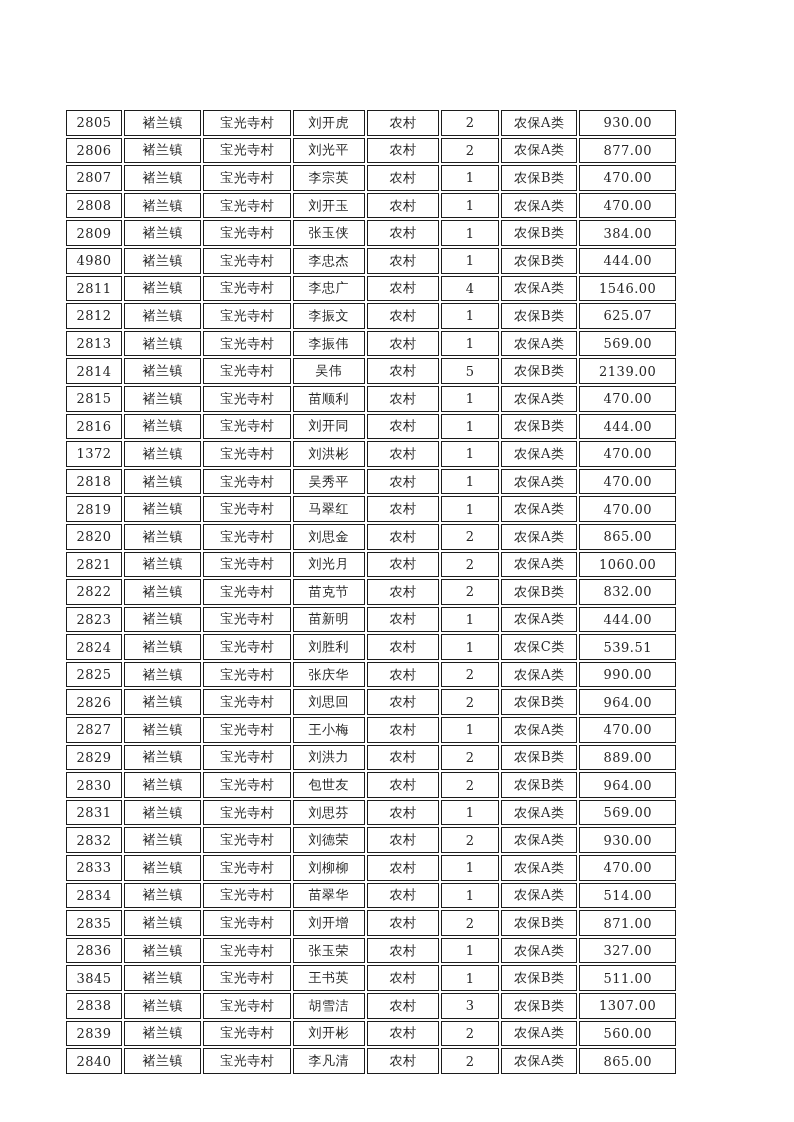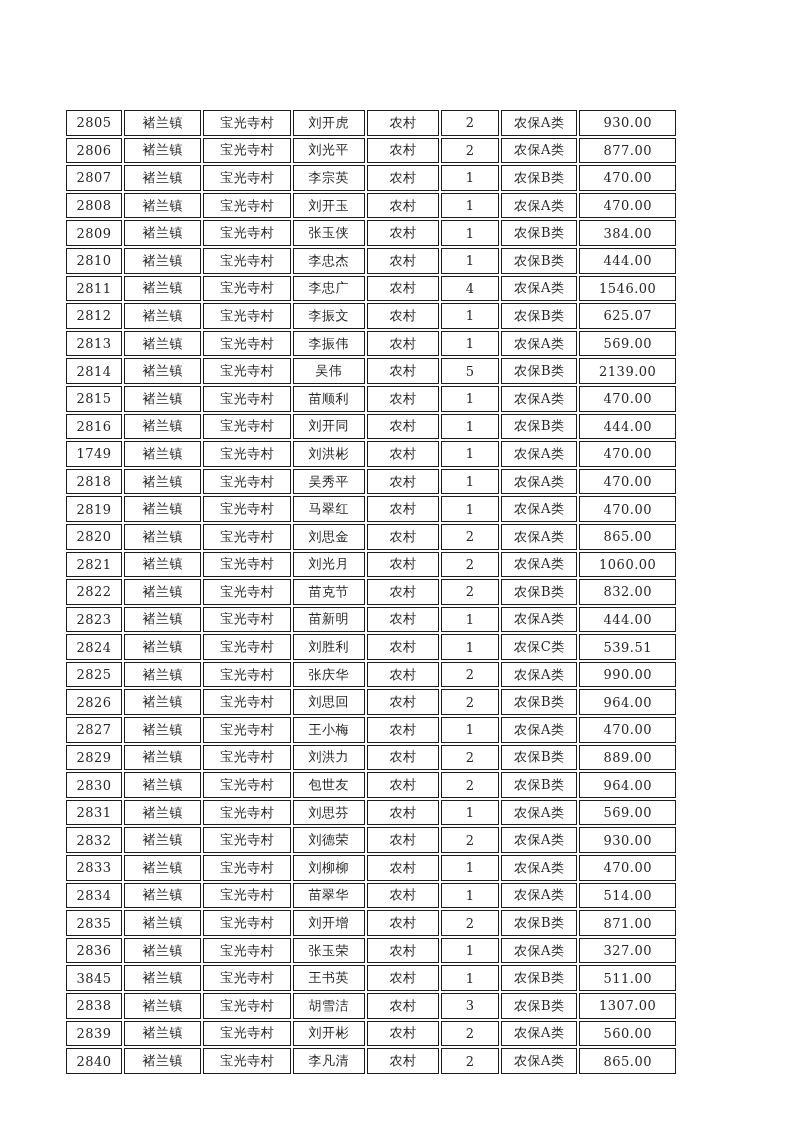--- a/index.html
+++ b/index.html
@@ -107,21 +107,21 @@
           <td>2809</td>
           <td>褚兰镇</td>
           <td>宝光寺村</td>
           <td>张玉侠</td>
           <td>农村</td>
           <td>1</td>
           <td>农保B类</td>
           <td>384.00</td>
         </tr>
         <tr>
-          <td>2810</td>
+          <td>4980</td>
           <td>褚兰镇</td>
           <td>宝光寺村</td>
           <td>李忠杰</td>
           <td>农村</td>
           <td>1</td>
           <td>农保B类</td>
           <td>444.00</td>
         </tr>
         <tr>
           <td>2811</td>
@@ -177,21 +177,21 @@
           <td>2816</td>
           <td>褚兰镇</td>
           <td>宝光寺村</td>
           <td>刘开同</td>
           <td>农村</td>
           <td>1</td>
           <td>农保B类</td>
           <td>444.00</td>
         </tr>
         <tr>
-          <td>1749</td>
+          <td>1372</td>
           <td>褚兰镇</td>
           <td>宝光寺村</td>
           <td>刘洪彬</td>
           <td>农村</td>
           <td>1</td>
           <td>农保A类</td>
           <td>470.00</td>
         </tr>
         <tr>
           <td>2818</td>

